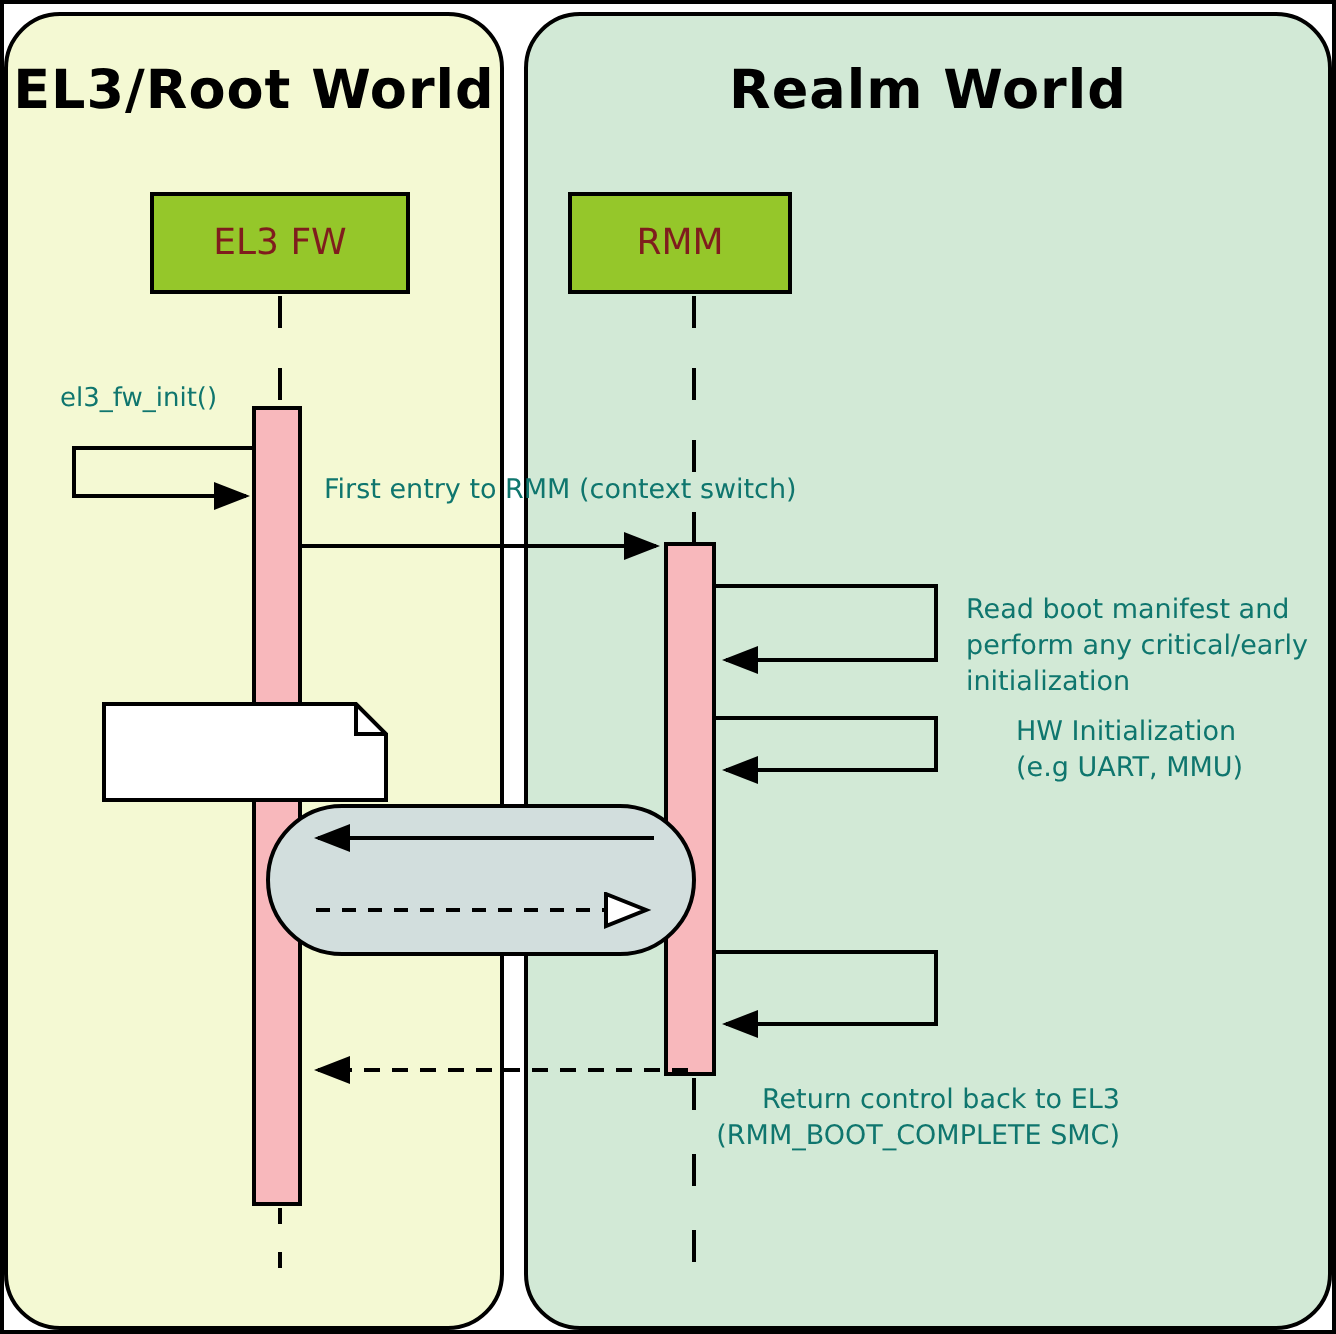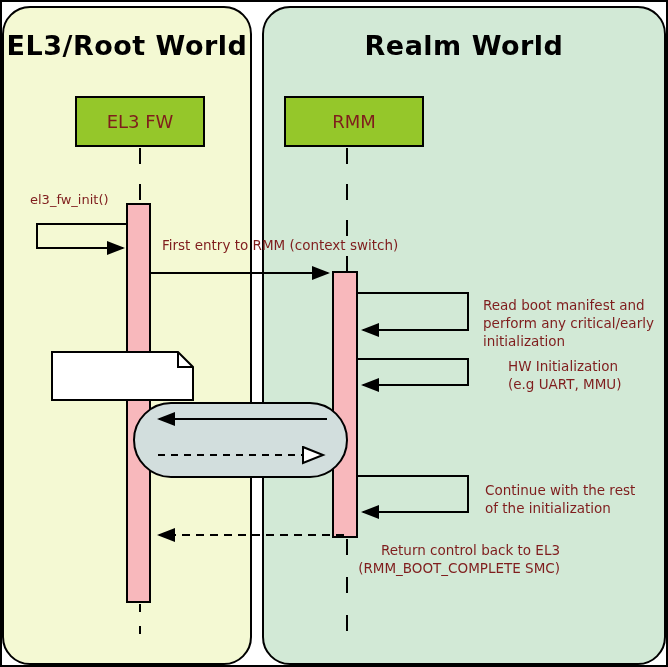--- a/index.html
+++ b/index.html
@@ -11,30 +11,30 @@
 
   .world { position:absolute; top:6px; height:659px; border:2px solid #000; border-radius:28px; box-sizing:border-box; }
   .world.left  { left:2px;  width:250px; background:#f4f9d3; }
   .world.right { left:262px; width:404px; background:#d2e9d6; }
   .world-title { position:absolute; top:22px; left:0; width:100%; text-align:center;
                  font-size:27px; font-weight:bold; color:#000; letter-spacing:0.5px; }
 
   .actor { position:absolute; background:#95c72a; border:2px solid #000; box-sizing:border-box;
            display:flex; align-items:center; justify-content:center; font-size:18px; color:#7f1d1d; z-index:1; }
   .actor.el3 { left:75px;  top:96px; width:130px; height:51px; }
-  .actor.rmm { left:284px; top:96px; width:140px; height:51px; }
+  .actor.rmm { left:284px; top:96px; width:112px; height:51px; }
 
   .bar { position:absolute; background:#f8b8bc; border:2px solid #000; box-sizing:border-box; z-index:1; }
   .bar.el3 { left:126px; top:203px; width:25px; height:400px; }
   .bar.rmm { left:332px; top:271px; width:26px; height:267px; }
 
   svg.overlay { position:absolute; left:0; top:0; z-index:2; pointer-events:none; }
   .stroke2 { stroke:#000; stroke-width:2; fill:none; }
 
-  .msg { position:absolute; font-size:13.5px; line-height:18px; color:#7f1d1d;
+  .msg { position:absolute; font-size:13.5px; line-height:18px; color:#0f766e;
          white-space:pre-line; z-index:3; }
   .lbl-init  { left:30px;  top:191px; font-size:13px; }
   .lbl-first { left:162px; top:236px; }
   .lbl-read  { left:483px; top:296px; }
   .lbl-hw    { left:484px; top:357px;margin-left:24px; }
   .lbl-cont  { left:485px; top:481px; }
   .lbl-ret   { left:346px; top:541px; width:214px; text-align:right; }
   .lbl-note  { left:60px;  top:358px; font-family:"DejaVu Sans Mono","Liberation Mono",monospace;
                font-size:13px; line-height:19px; }
 </style>
@@ -95,19 +95,17 @@
     <path class="stroke2" stroke-dasharray="8 6" d="M344 535 H159" marker-end="url(#arrow-filled)"></path>
   </svg>
 
   <div class="msg lbl-init">el3_fw_init()</div>
   <div class="msg lbl-first">First entry to RMM (context switch)</div>
   <div class="msg lbl-read">Read boot manifest and
 perform any critical/early
 initialization</div>
   <div class="msg lbl-hw">HW Initialization
 (e.g UART, MMU)</div>
-  <div class="msg lbl-cont">Continue with the rest
-of the initialization</div>
   <div class="msg lbl-ret">Return control back to EL3
 (RMM_BOOT_COMPLETE SMC)</div>
 
   <div class="frame"></div>
 </div>
 
 </body></html>

